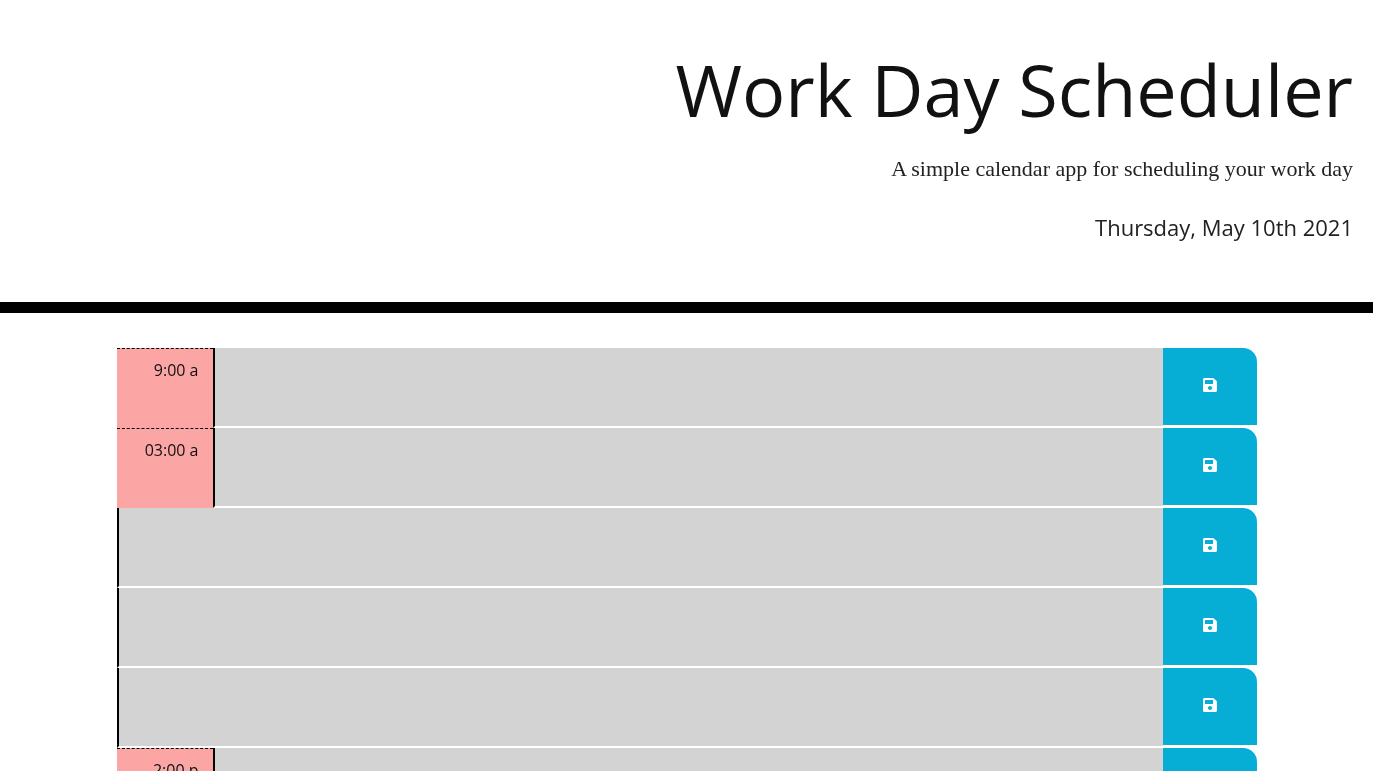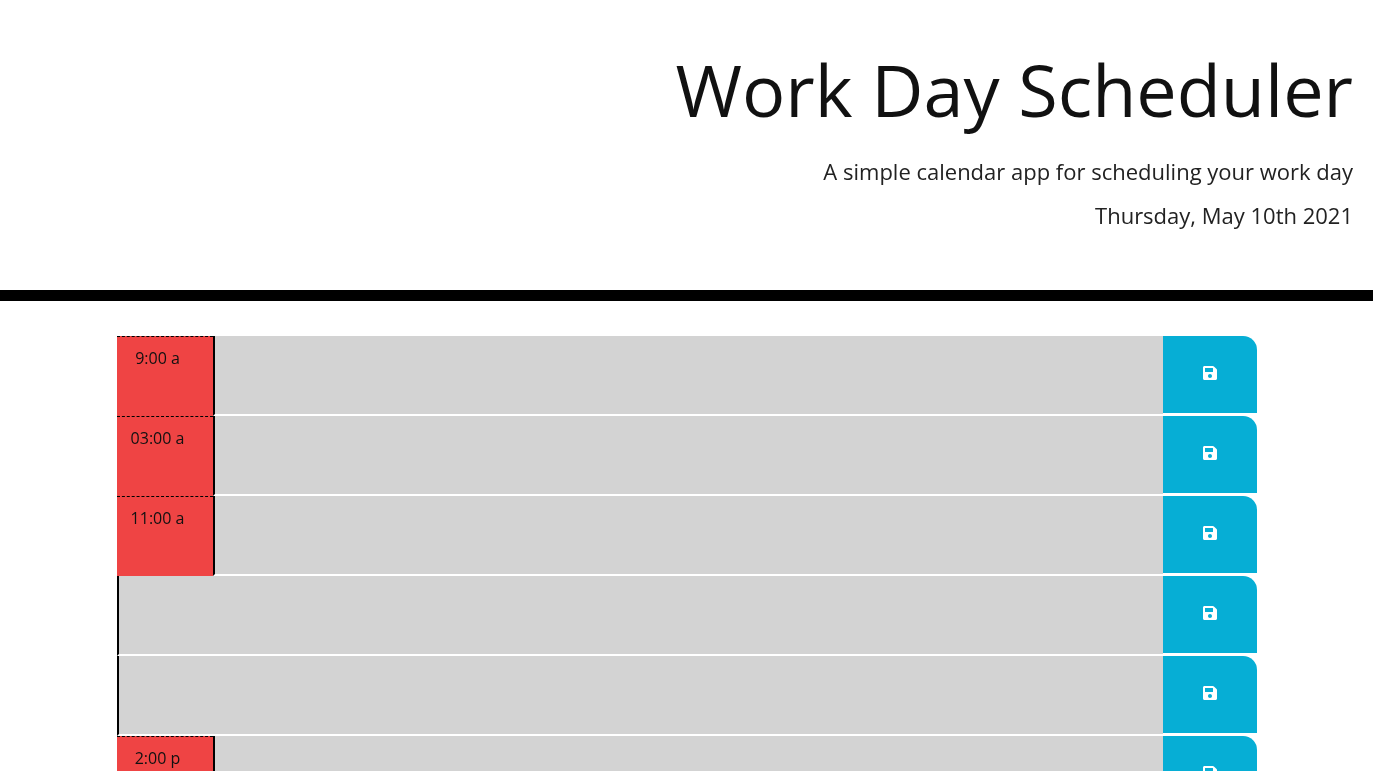--- a/index.html
+++ b/index.html
@@ -21,21 +21,22 @@
     font-size: 72px;
     font-weight: 400;
     letter-spacing: 0px;
     margin-bottom: 18px;
     color: #111;
   }
   .lead {
     font-size: 22px;
     font-weight: 400;
     color: #222;
-    margin-bottom: 14px;
+    margin-bottom: 30px;
+    font-family: Liberation Serif, serif;
   }
   .current-day {
     font-size: 22px;
     font-weight: 400;
     color: #222;
   }
   .divider {
     border: none;
     border-top: 11px solid #000;
     margin: 0;
@@ -48,26 +49,26 @@
     padding: 35px 0 0 0;
   }
   .time-block {
     display: flex;
     flex-direction: row;
     align-items: stretch;
     min-height: 80px;
   }
   .hour {
     flex: 0 0 96px;
-    text-align: center;
+    text-align: right;
     padding: 10px 14px 0 0;
     font-size: 16px;
     color: #111;
     border-top: 1.5px dashed #000;
-    background: #ef4444;
+    background: #fca5a5;
   }
   .description {
     flex: 1 1 auto;
     background: #d3d3d3;
     border: none;
     border-left: 2px solid #000;
     border-bottom: 2px solid #fff;
     resize: none;
     font-size: 16px;
     padding: 8px 10px;
@@ -118,21 +119,20 @@
     <div class="time-block">
       <div class="hour">03:00 a</div>
       <textarea class="description" style=""></textarea>
       <button class="saveBtn">
         <span><svg viewBox="0 0 448 512">
             <path d="M433.941 129.941l-83.882-83.882A48 48 0 0 0 316.118 32H48C21.49 32 0 53.49 0 80v352c0 26.51 21.49 48 48 48h352c26.51 0 48-21.49 48-48V163.882a48 48 0 0 0-14.059-33.941zM224 416c-35.346 0-64-28.654-64-64s28.654-64 64-64 64 28.654 64 64-28.654 64-64 64zm96-304.52V212c0 6.627-5.373 12-12 12H76c-6.627 0-12-5.373-12-12V108c0-6.627 5.373-12 12-12h228.52c3.183 0 6.235 1.264 8.485 3.515l3.48 3.48A11.996 11.996 0 0 1 320 111.48z"></path>
           </svg></span>
       </button>
     </div>
     <div class="time-block">
-      <div class="hour">11:00 a</div>
       <textarea class="description" style=""></textarea>
       <button class="saveBtn">
         <span><svg viewBox="0 0 448 512">
             <path d="M433.941 129.941l-83.882-83.882A48 48 0 0 0 316.118 32H48C21.49 32 0 53.49 0 80v352c0 26.51 21.49 48 48 48h352c26.51 0 48-21.49 48-48V163.882a48 48 0 0 0-14.059-33.941zM224 416c-35.346 0-64-28.654-64-64s28.654-64 64-64 64 28.654 64 64-28.654 64-64 64zm96-304.52V212c0 6.627-5.373 12-12 12H76c-6.627 0-12-5.373-12-12V108c0-6.627 5.373-12 12-12h228.52c3.183 0 6.235 1.264 8.485 3.515l3.48 3.48A11.996 11.996 0 0 1 320 111.48z"></path>
           </svg></span>
       </button>
     </div>
     <div class="time-block">
       <textarea class="description" style=""></textarea>
       <button class="saveBtn">

